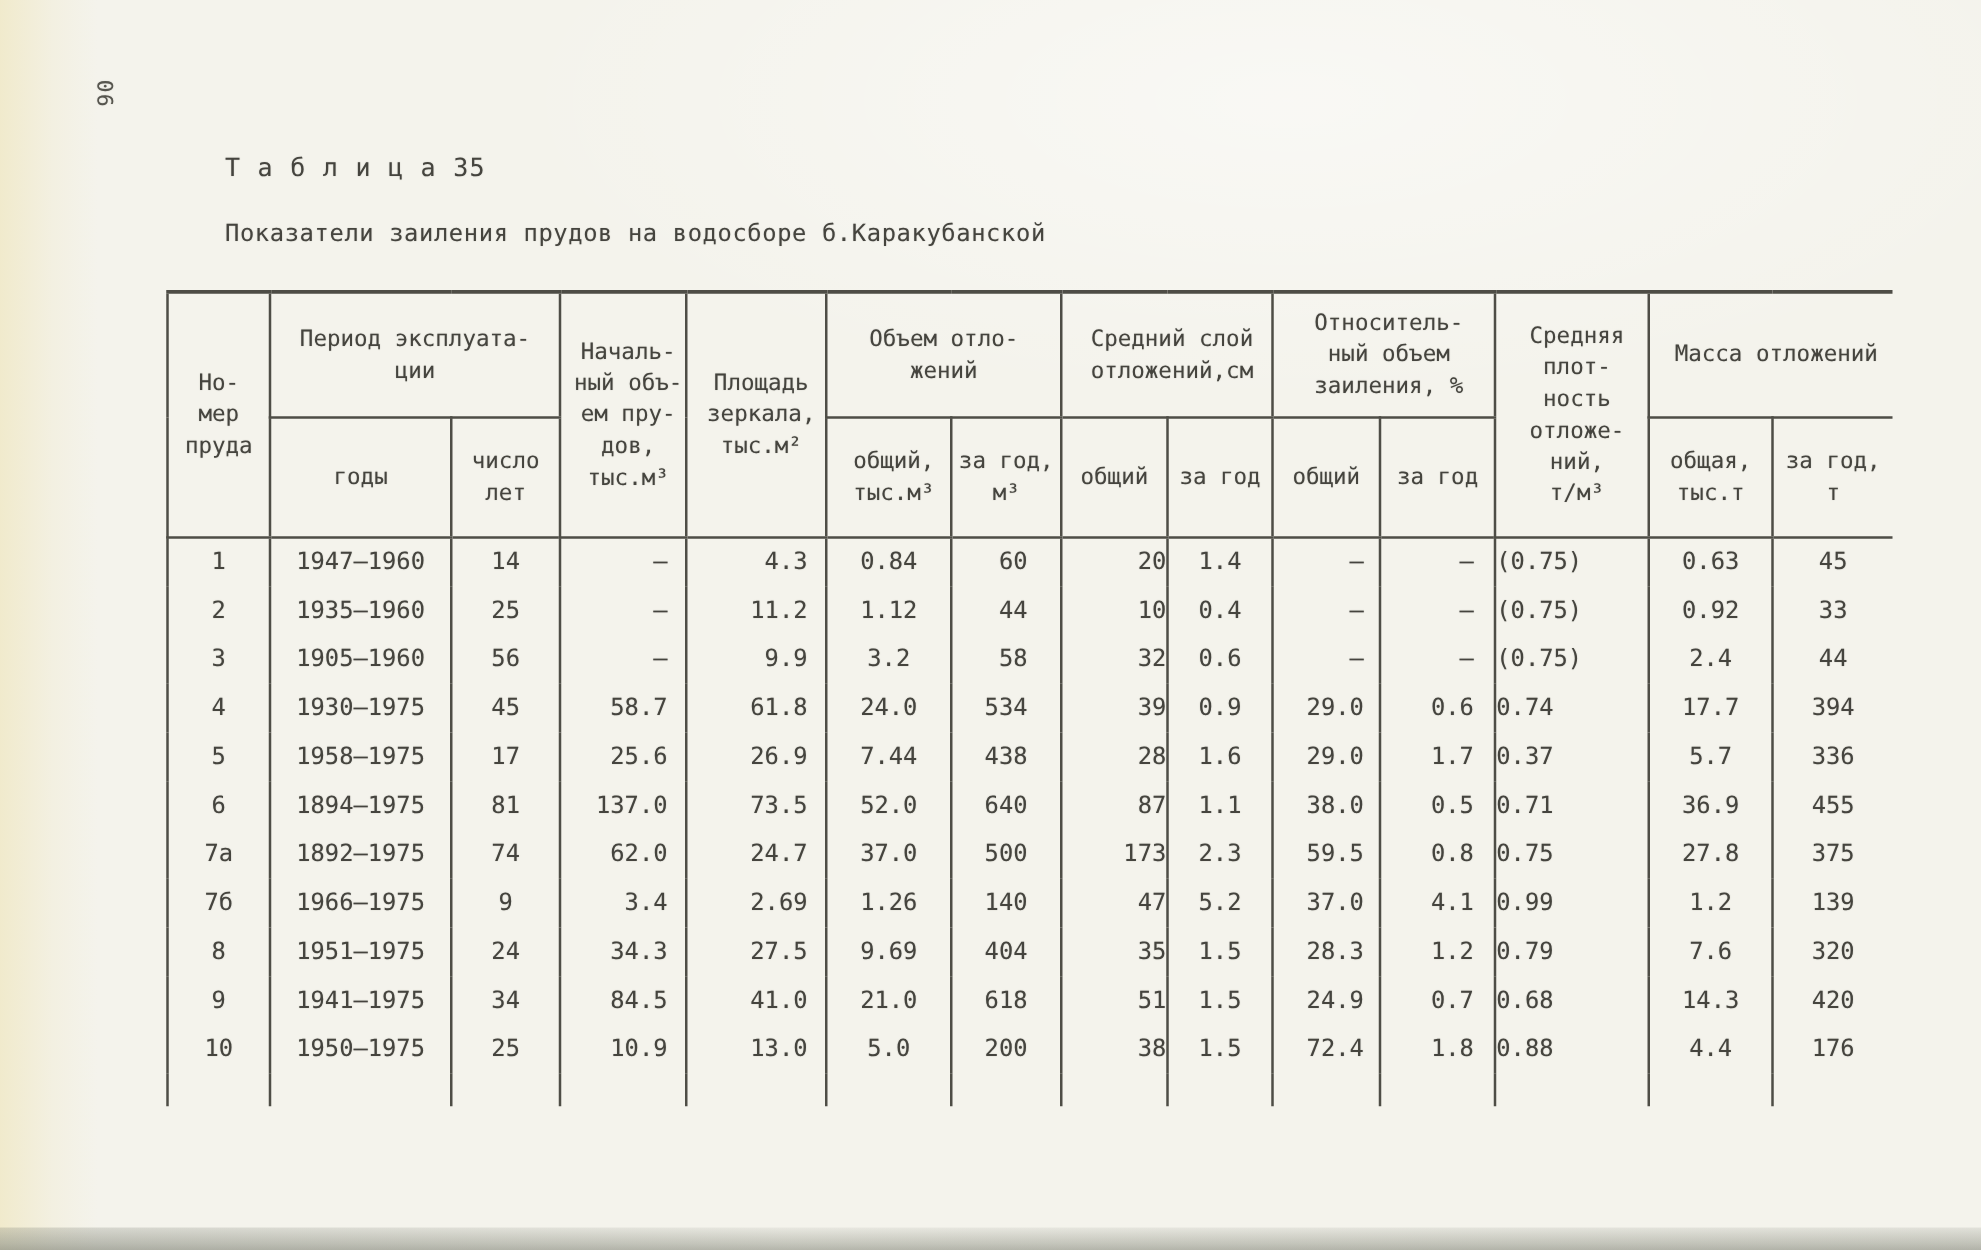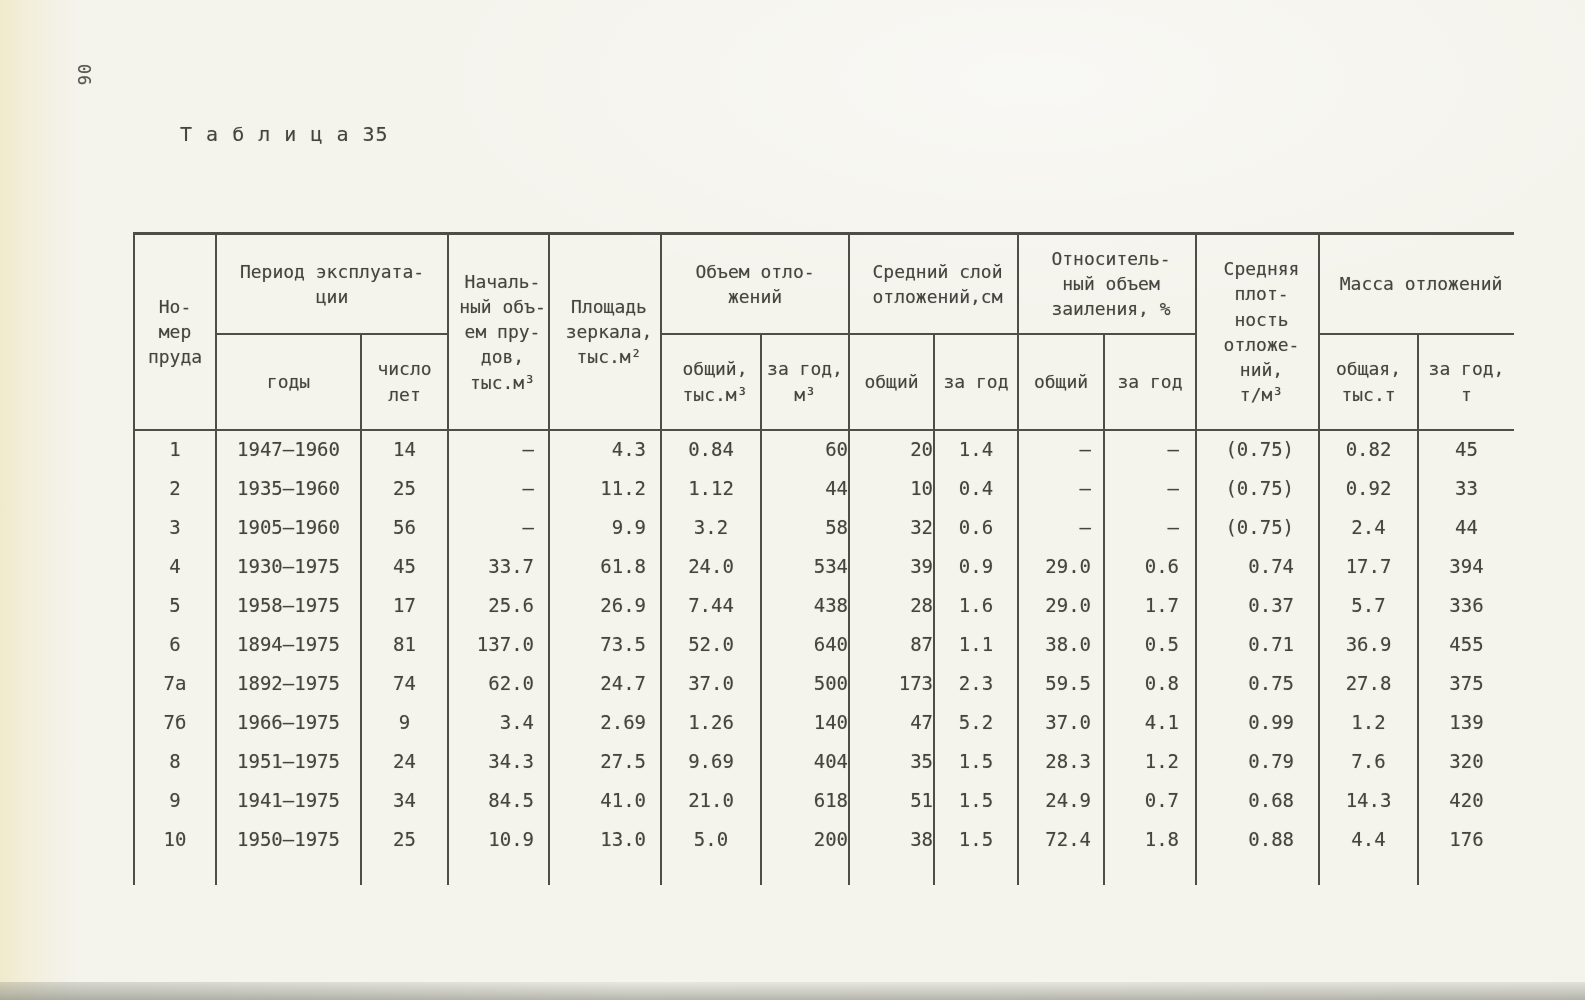--- a/index.html
+++ b/index.html
@@ -64,36 +64,37 @@
     line-height:1.4;
   }
   .tbl thead tr.top > *{border-top:3px solid var(--line);}
   .tbl th.gb{border-bottom:2px solid var(--line);}
   .tbl tr.sub th,.tbl th.rs{border-bottom:2px solid var(--line);}
   .tbl tr.top th{height:100px;text-align:center;}
   .tbl tr.sub th{height:96px;text-align:center;}
   .tbl th.al{text-align:left;padding-left:8px;}
   .tbl tbody td{height:39px;text-align:center;font-size:19px;}
   .tbl tbody td.c3,.tbl tbody td.c4{text-align:right;padding-right:14px;}
-  .tbl tbody td.c6{text-align:right;}
+  .tbl tbody td.c6{text-align:right;padding-right:26px;}
   .tbl tbody td.c7{text-align:right;}
   .tbl tbody td.c9{text-align:right;padding-right:12px;}
   .tbl tbody td.c10{text-align:right;padding-right:16px;}
-  .tbl tbody td.c11{text-align:right;padding-right:24px;}
+  .tbl tbody td.c11{text-align:left;padding-right:24px;}
   .tbl tr.stub td{height:26px;}
 </style>
 </head>
 <body>
 
 <div class="page">
   <div class="left-shade"></div>
   <div class="bottom-shade"></div>
 
   <div class="page-number">90</div>
   <div class="doc-title">Т а б л и ц а  35</div>
+  <div class="doc-subtitle">Показатели заиления прудов на водосборе б.Каракубанской</div>
 
   <table class="tbl">
     <colgroup>
       <col style="width:82px">
         <col style="width:145px">
         <col style="width:87px">
       <col style="width:101px">
         <col style="width:112px">
         <col style="width:100px">
       <col style="width:88px">
@@ -160,21 +161,21 @@
           <td class="c2">14</td>
           <td class="c3">–</td>
           <td class="c4">4.3</td>
           <td class="c5">0.84</td>
           <td class="c6">60</td>
           <td class="c7">20</td>
           <td class="c8">1.4</td>
           <td class="c9">–</td>
           <td class="c10">–</td>
           <td class="c11">(0.75)</td>
-          <td class="c12">0.82</td>
+          <td class="c12">0.63</td>
           <td class="c13">45</td>
         </tr>
         <tr>
           <td class="c0">2</td>
           <td class="c1">1935–1960</td>
           <td class="c2">25</td>
           <td class="c3">–</td>
           <td class="c4">11.2</td>
           <td class="c5">1.12</td>
           <td class="c6">44</td>
@@ -199,21 +200,21 @@
           <td class="c9">–</td>
           <td class="c10">–</td>
           <td class="c11">(0.75)</td>
           <td class="c12">2.4</td>
           <td class="c13">44</td>
         </tr>
         <tr>
           <td class="c0">4</td>
           <td class="c1">1930–1975</td>
           <td class="c2">45</td>
-          <td class="c3">33.7</td>
+          <td class="c3">58.7</td>
           <td class="c4">61.8</td>
           <td class="c5">24.0</td>
           <td class="c6">534</td>
           <td class="c7">39</td>
           <td class="c8">0.9</td>
           <td class="c9">29.0</td>
           <td class="c10">0.6</td>
           <td class="c11">0.74</td>
           <td class="c12">17.7</td>
           <td class="c13">394</td>

